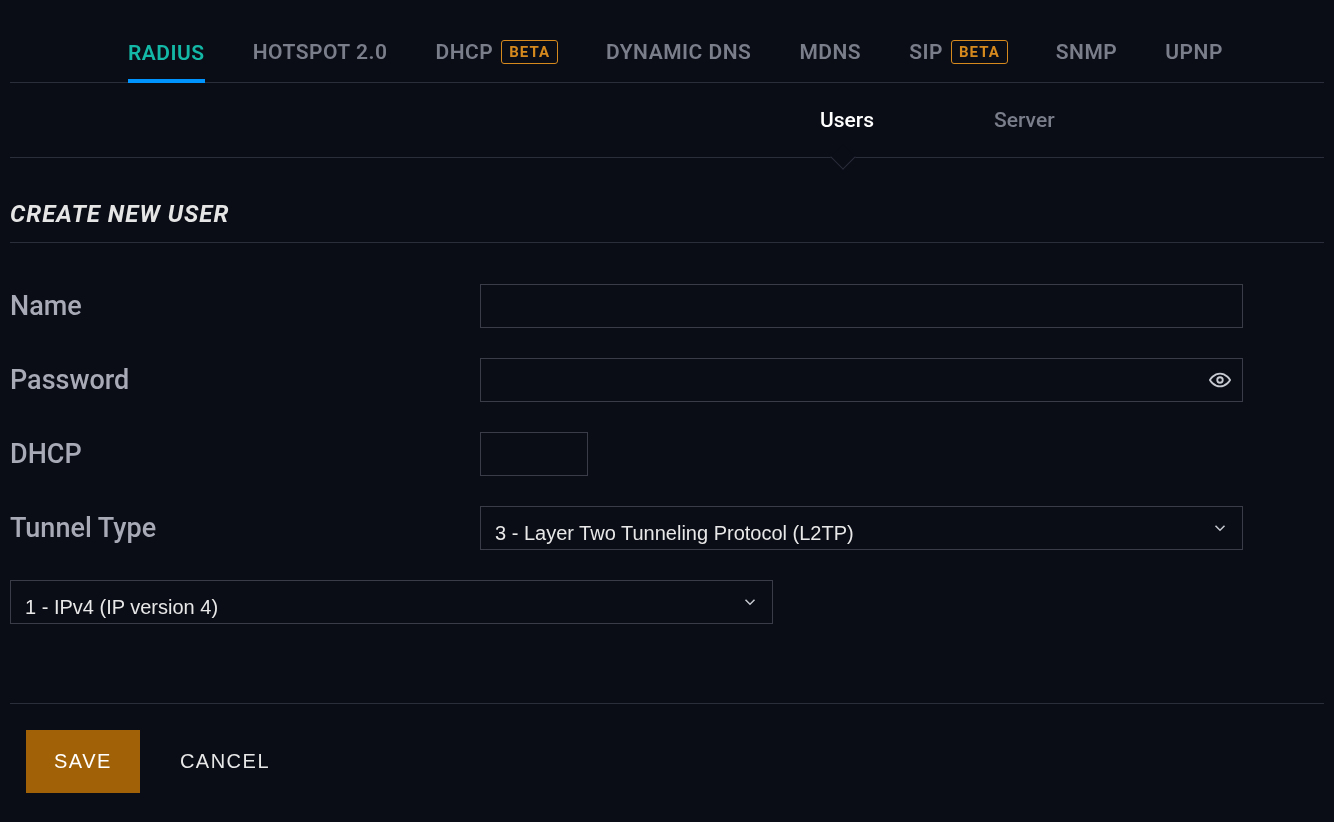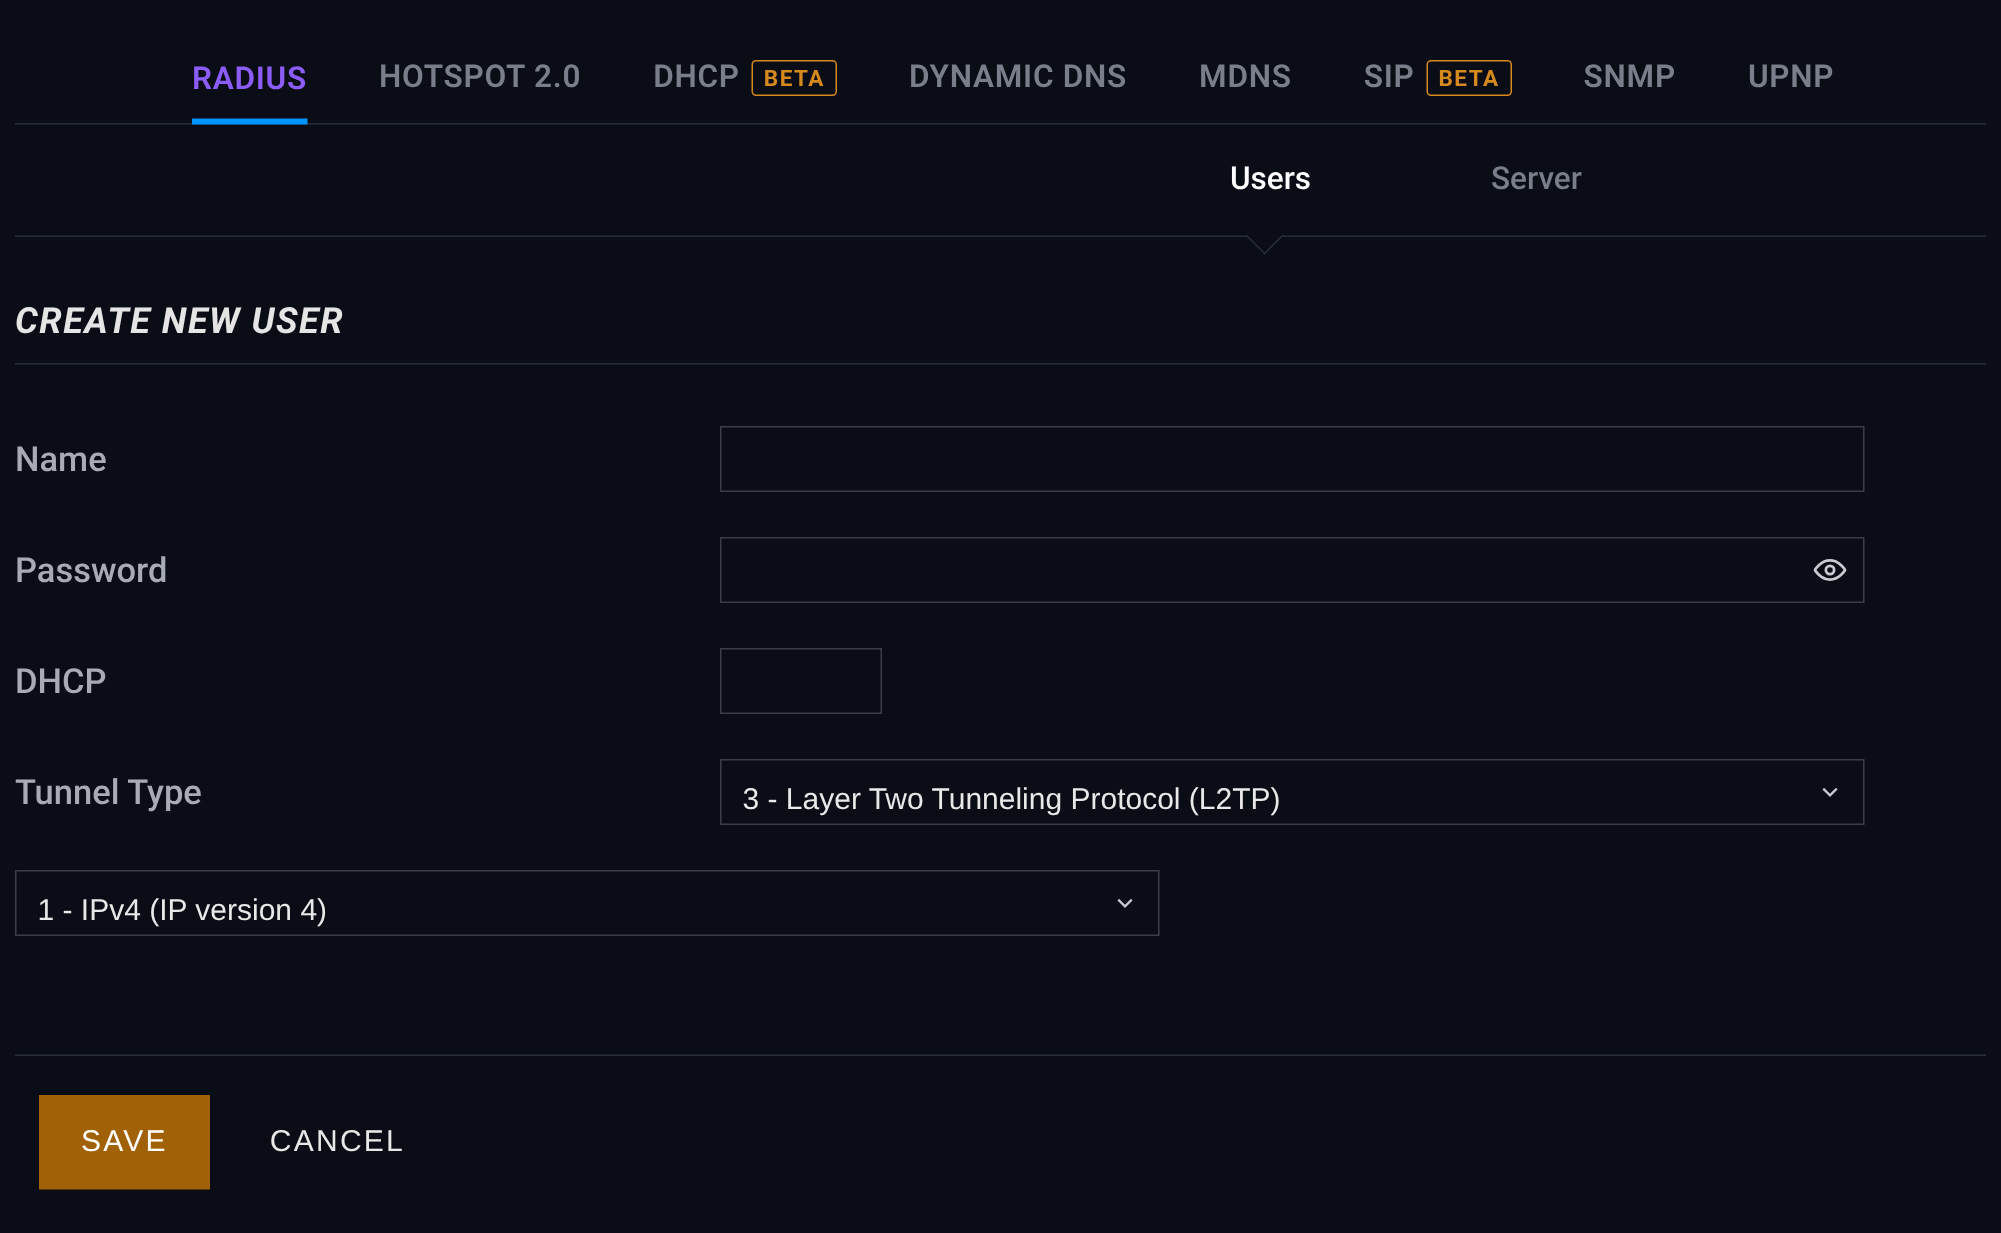--- a/index.html
+++ b/index.html
@@ -28,21 +28,21 @@
     color: #7a7d8a;
     padding: 0 0 18px 0;
     cursor: pointer;
     display: flex;
     align-items: center;
     gap: 8px;
     white-space: nowrap;
   }
   .top-tab:first-child { margin-left: 118px; }
   .top-tab.active {
-    color: #8b5cf6;
+    color: #14b8a6;
     border-bottom: 4px solid #0094ff;
     margin-bottom: -1px;
     padding-bottom: 14px;
   }
   .beta-badge {
     border: 1px solid #d68a1e;
     color: #d68a1e;
     font-size: 15px;
     font-weight: 700;
     letter-spacing: 1px;
@@ -103,21 +103,21 @@
     margin: 0 10px;
     padding-top: 26px;
   }
   .form-row {
     display: flex;
     align-items: center;
     min-height: 74px;
   }
   .form-label {
     width: 470px;
-    font-size: 23px;
+    font-size: 27px;
     font-weight: 500;
     color: #a8abb6;
   }
   .field {
     background: #0a0c16;
     border: 1px solid #3a3d48;
     height: 44px;
     color: #e8e8e8;
     font-size: 20px;
     padding: 15px 14px;

